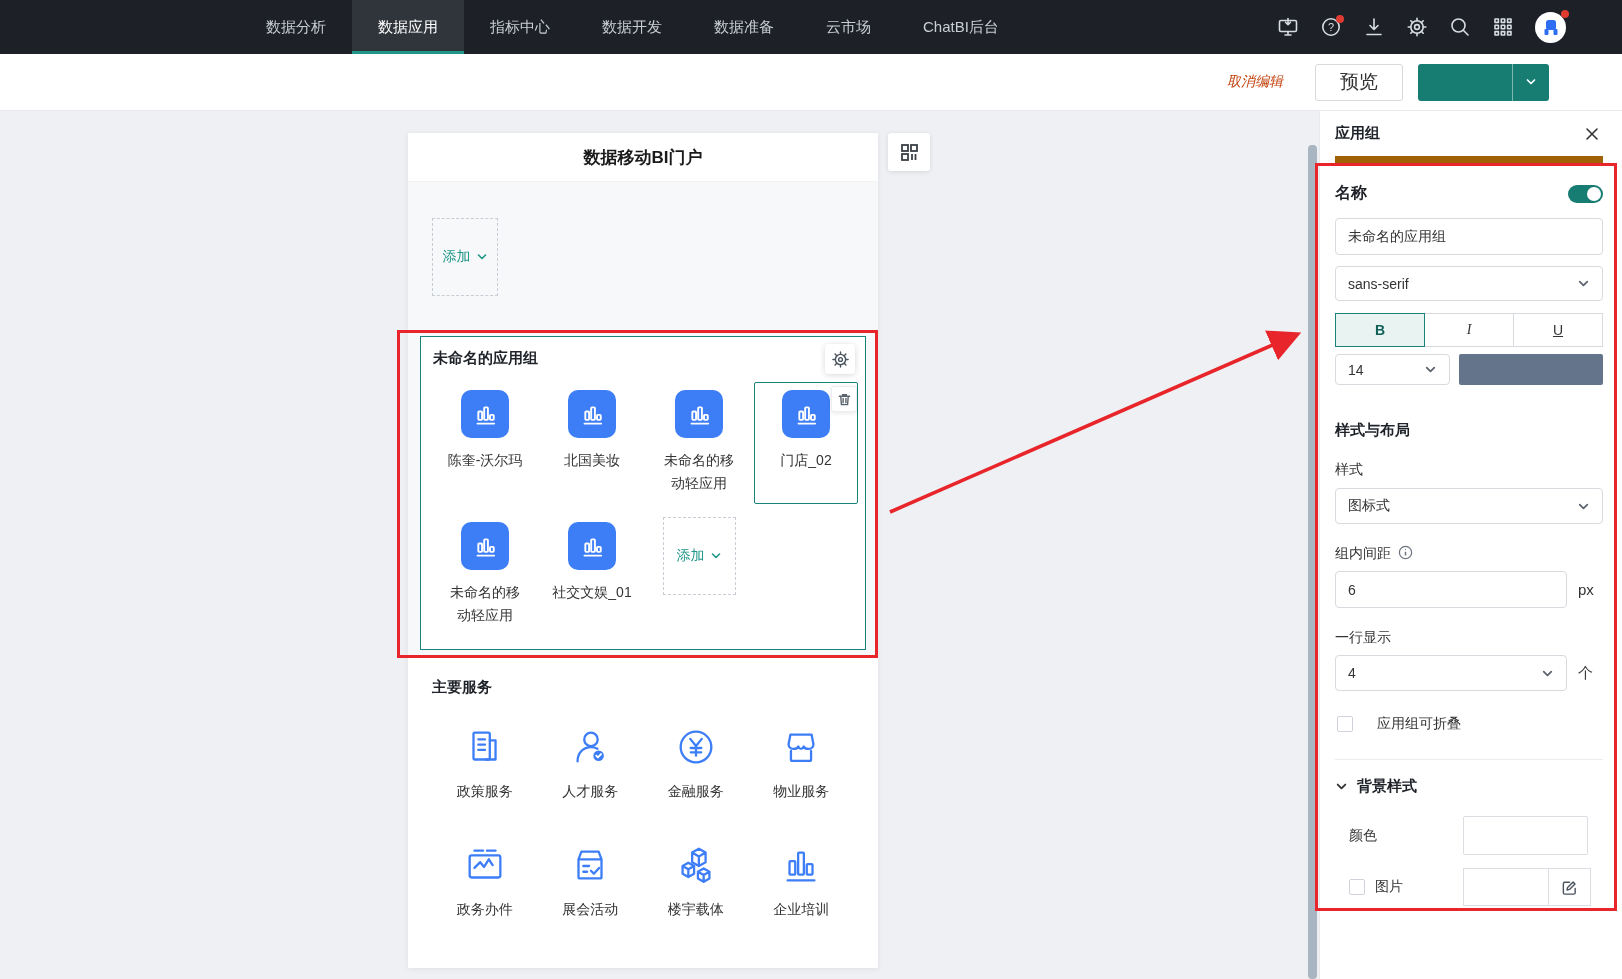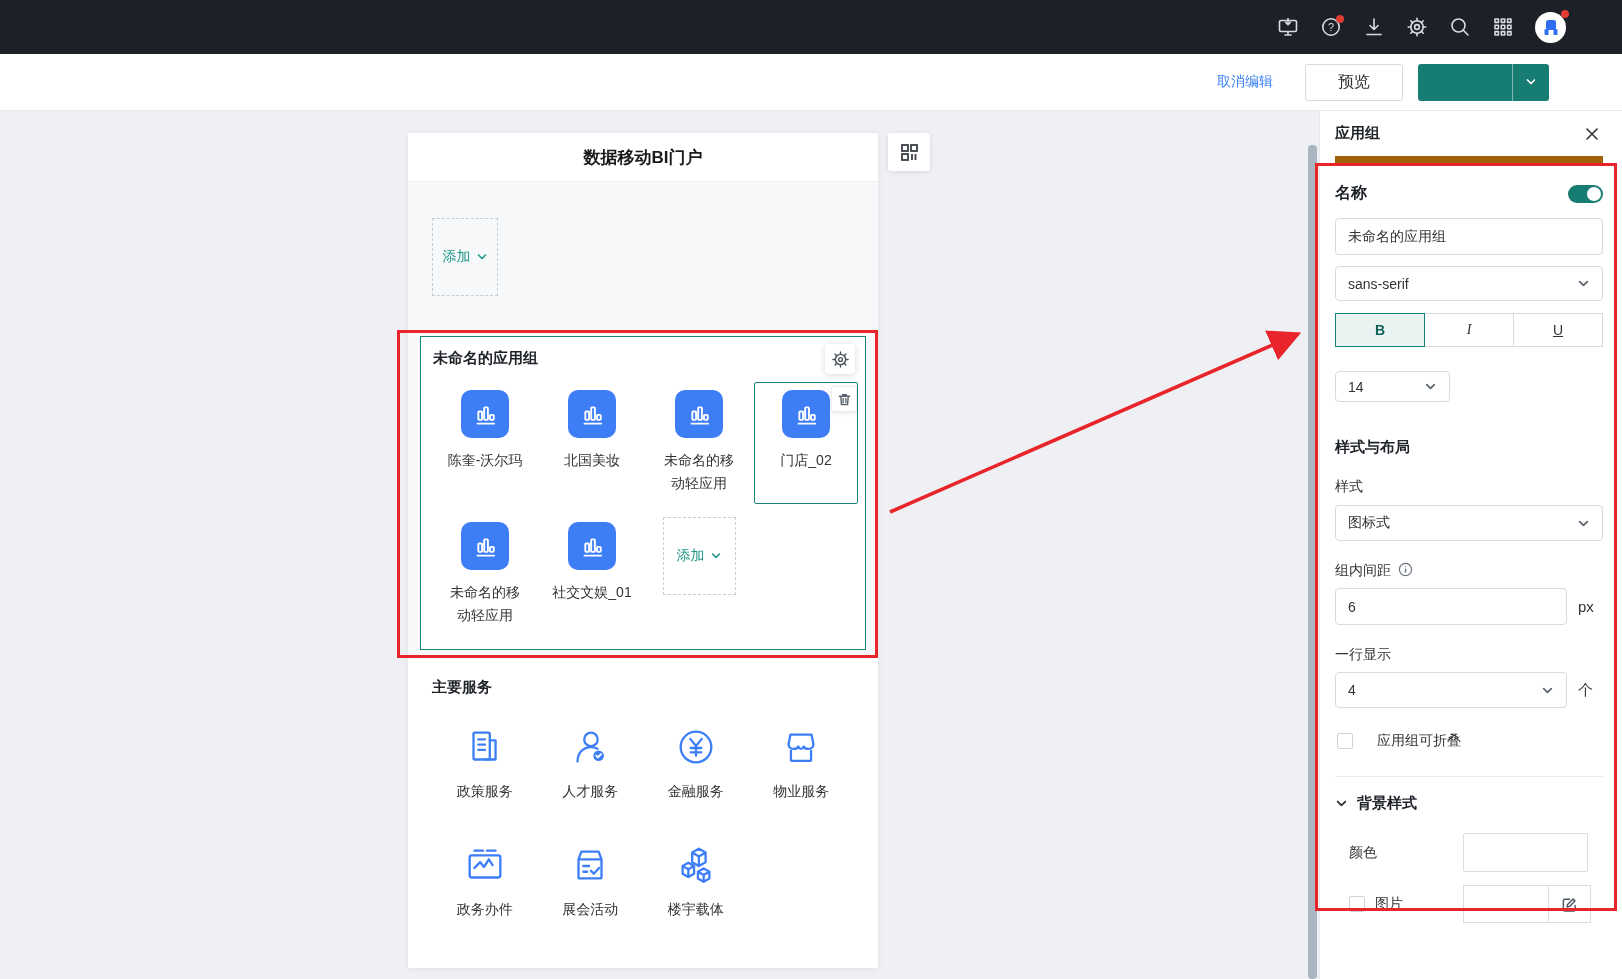--- a/index.html
+++ b/index.html
@@ -13,22 +13,22 @@
   .nav-item.active { background:#30353c; color:#fff; box-shadow:inset 0 -3px 0 #1f9688; }
   .nav-icons { margin-left:auto; margin-right:56px; display:flex; align-items:center; gap:21px; }
   .nav-ic { position:relative; width:22px; height:22px; display:flex; align-items:center; justify-content:center; cursor:pointer; }
   .nav-ic svg { stroke:#d7dce2; fill:none; stroke-width:1.6; stroke-linecap:round; stroke-linejoin:round; }
   .dot { position:absolute; width:8px; height:8px; border-radius:50%; background:#e03b30; top:-1px; right:-2px; }
   .avatar { position:relative; width:31px; height:31px; border-radius:50%; background:#fff; display:flex; align-items:center; justify-content:center; cursor:pointer; }
   .avatar .dot { top:-2px; right:-3px; }
 
   
   .toolbar { height:57px; background:#fff; border-bottom:1px solid #e7e9ec; display:flex; align-items:center; justify-content:flex-end; padding-right:73px; }
-  .cancel-link { font-size:14px; color:#3b82f6; cursor:pointer; margin-right:32px; }
-  .btn-preview { width:98px; height:37px; background:#fff; border:1px solid #d9d9d9; border-radius:3px; font-size:16px; color:#333; display:flex; align-items:center; justify-content:center; cursor:pointer; margin-right:15px; }
+  .cancel-link { font-size:14px; color:#c2410c; cursor:pointer; margin-right:32px;font-style:italic; }
+  .btn-preview { width:88px; height:37px; background:#fff; border:1px solid #d9d9d9; border-radius:3px; font-size:19px; color:#333; display:flex; align-items:center; justify-content:center; cursor:pointer; margin-right:15px; }
   .btn-save { display:flex; height:37px; border-radius:3px; overflow:hidden; cursor:pointer; }
   .btn-save .main { width:94px; background:#177c72; color:#fff; font-size:14px; display:flex; align-items:center; justify-content:center; }
   .btn-save .chev { width:37px; background:#177c72; border-left:1px solid rgba(255,255,255,.45); display:flex; align-items:center; justify-content:center; }
 
   
   .main { position:relative; height:868px; }
 
   
   .canvas { position:absolute; left:408px; top:22px; width:470px; height:835px; background:#fff; box-shadow:0 1px 6px rgba(0,0,0,.07); }
   .canvas-header { height:49px; display:flex; align-items:center; justify-content:center; border-bottom:1px solid #f1f2f4; }
@@ -82,21 +82,21 @@
   .p-select { margin-top:11px; height:35px; border:1px solid #d7dadf; border-radius:4px; display:flex; align-items:center; justify-content:space-between; padding:0 12px; font-size:14px; color:#333; cursor:pointer; background:#fff; }
   .p-select svg, .suffix-chev svg { stroke:#5b646d; fill:none; stroke-width:1.6; stroke-linecap:round; stroke-linejoin:round; }
 
   .biu { margin-top:12px; display:flex; height:34px; }
   .biu-cell { flex:1; border:1px solid #d7dadf; margin-left:-1px; display:flex; align-items:center; justify-content:center; font-size:14px; color:#333; cursor:pointer; background:#fff; }
   .biu-cell:first-child { margin-left:0; }
   .biu-cell.active { border-color:#17837a; background:#e9f4f2; color:#0f5f57; font-weight:bold; z-index:1; }
   .biu-i { font-style:italic; font-family:"Liberation Serif","DejaVu Serif",serif; }
   .biu-u { text-decoration:underline; }
 
-  .size-row { margin-top:24px; display:flex; align-items:flex-start;flex-direction:column; }
+  .size-row { margin-top:7px; display:flex; align-items:center; }
   .size-select { width:115px; height:31px; margin-top:0; }
   .color-swatch { flex:1; height:31px; margin-left:9px; background:#64748b; border-radius:2px; cursor:pointer; }
 
   .sec-title { margin-top:36px; font-size:15px; font-weight:bold; color:#1f2329; }
   .p-lbl { margin-top:21px; font-size:14px; color:#333; display:flex; align-items:center; gap:7px; }
   .info-ic svg { stroke:#6b7280; fill:none; stroke-width:1.3; }
 
   .unit-row { display:flex; align-items:center; }
   .unit-row .grow { flex:0 0 232px; margin-top:8px; }
   .unit { margin-left:11px; margin-top:8px; font-size:15px; color:#333; }
@@ -124,20 +124,29 @@
   
   .red-rect { position:absolute; border:3px solid #e8252a; z-index:20; pointer-events:none; }
   .red-rect1 { left:397px; top:219px; width:481px; height:328px; }
   .red-rect2 { left:1315px; top:52px; width:302px; height:748px; }
   .arrow-overlay { position:absolute; left:0; top:0; width:1622px; height:868px; z-index:19; pointer-events:none; }
 </style>
 </head>
 <body>
 
 <div class="topnav">
+  <div class="nav-items">
+    <div class="nav-item">数据分析</div>
+    <div class="nav-item active">数据应用</div>
+    <div class="nav-item">指标中心</div>
+    <div class="nav-item">数据开发</div>
+    <div class="nav-item">数据准备</div>
+    <div class="nav-item">云市场</div>
+    <div class="nav-item">ChatBI后台</div>
+  </div>
   <div class="nav-icons">
     <span class="nav-ic">
       <svg width="22" height="22" viewBox="0 0 22 22">
           <rect x="2.5" y="4.5" width="17" height="11" rx="1.5"></rect>
           <path d="M11 2.5 v6 M8.5 6.2 L11 8.7 L13.5 6.2"></path>
           <path d="M8 19 h6 M11 15.8 v3"></path>
         </svg>
     </span>
     <span class="nav-ic">
       <svg width="22" height="22" viewBox="0 0 22 22">
@@ -362,20 +371,29 @@
             <span class="svc-label">展会活动</span>
           </div>
           <div class="svc-item">
             <svg width="46" height="46" viewBox="0 0 48 48">
                 <path d="M20 10 l7-4 7 4 -7 4 Z M20 10 v10 l7 4 v-10 M34 10 v10 l-7 4"></path>
                 <path d="M10 24 l6-3.5 6 3.5 -6 3.5 Z M10 24 v8 l6 3.5 v-8 M22 24 v8 l-6 3.5"></path>
                 <path d="M26 30 l6-3.5 6 3.5 -6 3.5 Z M26 30 v7 l6 3.5 v-7 M38 30 v7 l-6 3.5"></path>
               </svg>
             <span class="svc-label">楼宇载体</span>
           </div>
+          <div class="svc-item">
+            <svg width="46" height="46" viewBox="0 0 48 48">
+                <rect x="12" y="19" width="6" height="14" rx="1"></rect>
+                <rect x="21" y="10" width="6" height="23" rx="1"></rect>
+                <rect x="30" y="22" width="6" height="11" rx="1"></rect>
+                <path d="M10 39 h28"></path>
+              </svg>
+            <span class="svc-label">企业培训</span>
+          </div>
         </div>
       </div>
 
     </div>
   </div>
 
   <div class="grid-btn">
     <svg width="20" height="20" viewBox="0 0 20 20">
         <rect x="3" y="3" width="6" height="6"></rect>
         <rect x="12" y="3" width="6" height="6"></rect>

